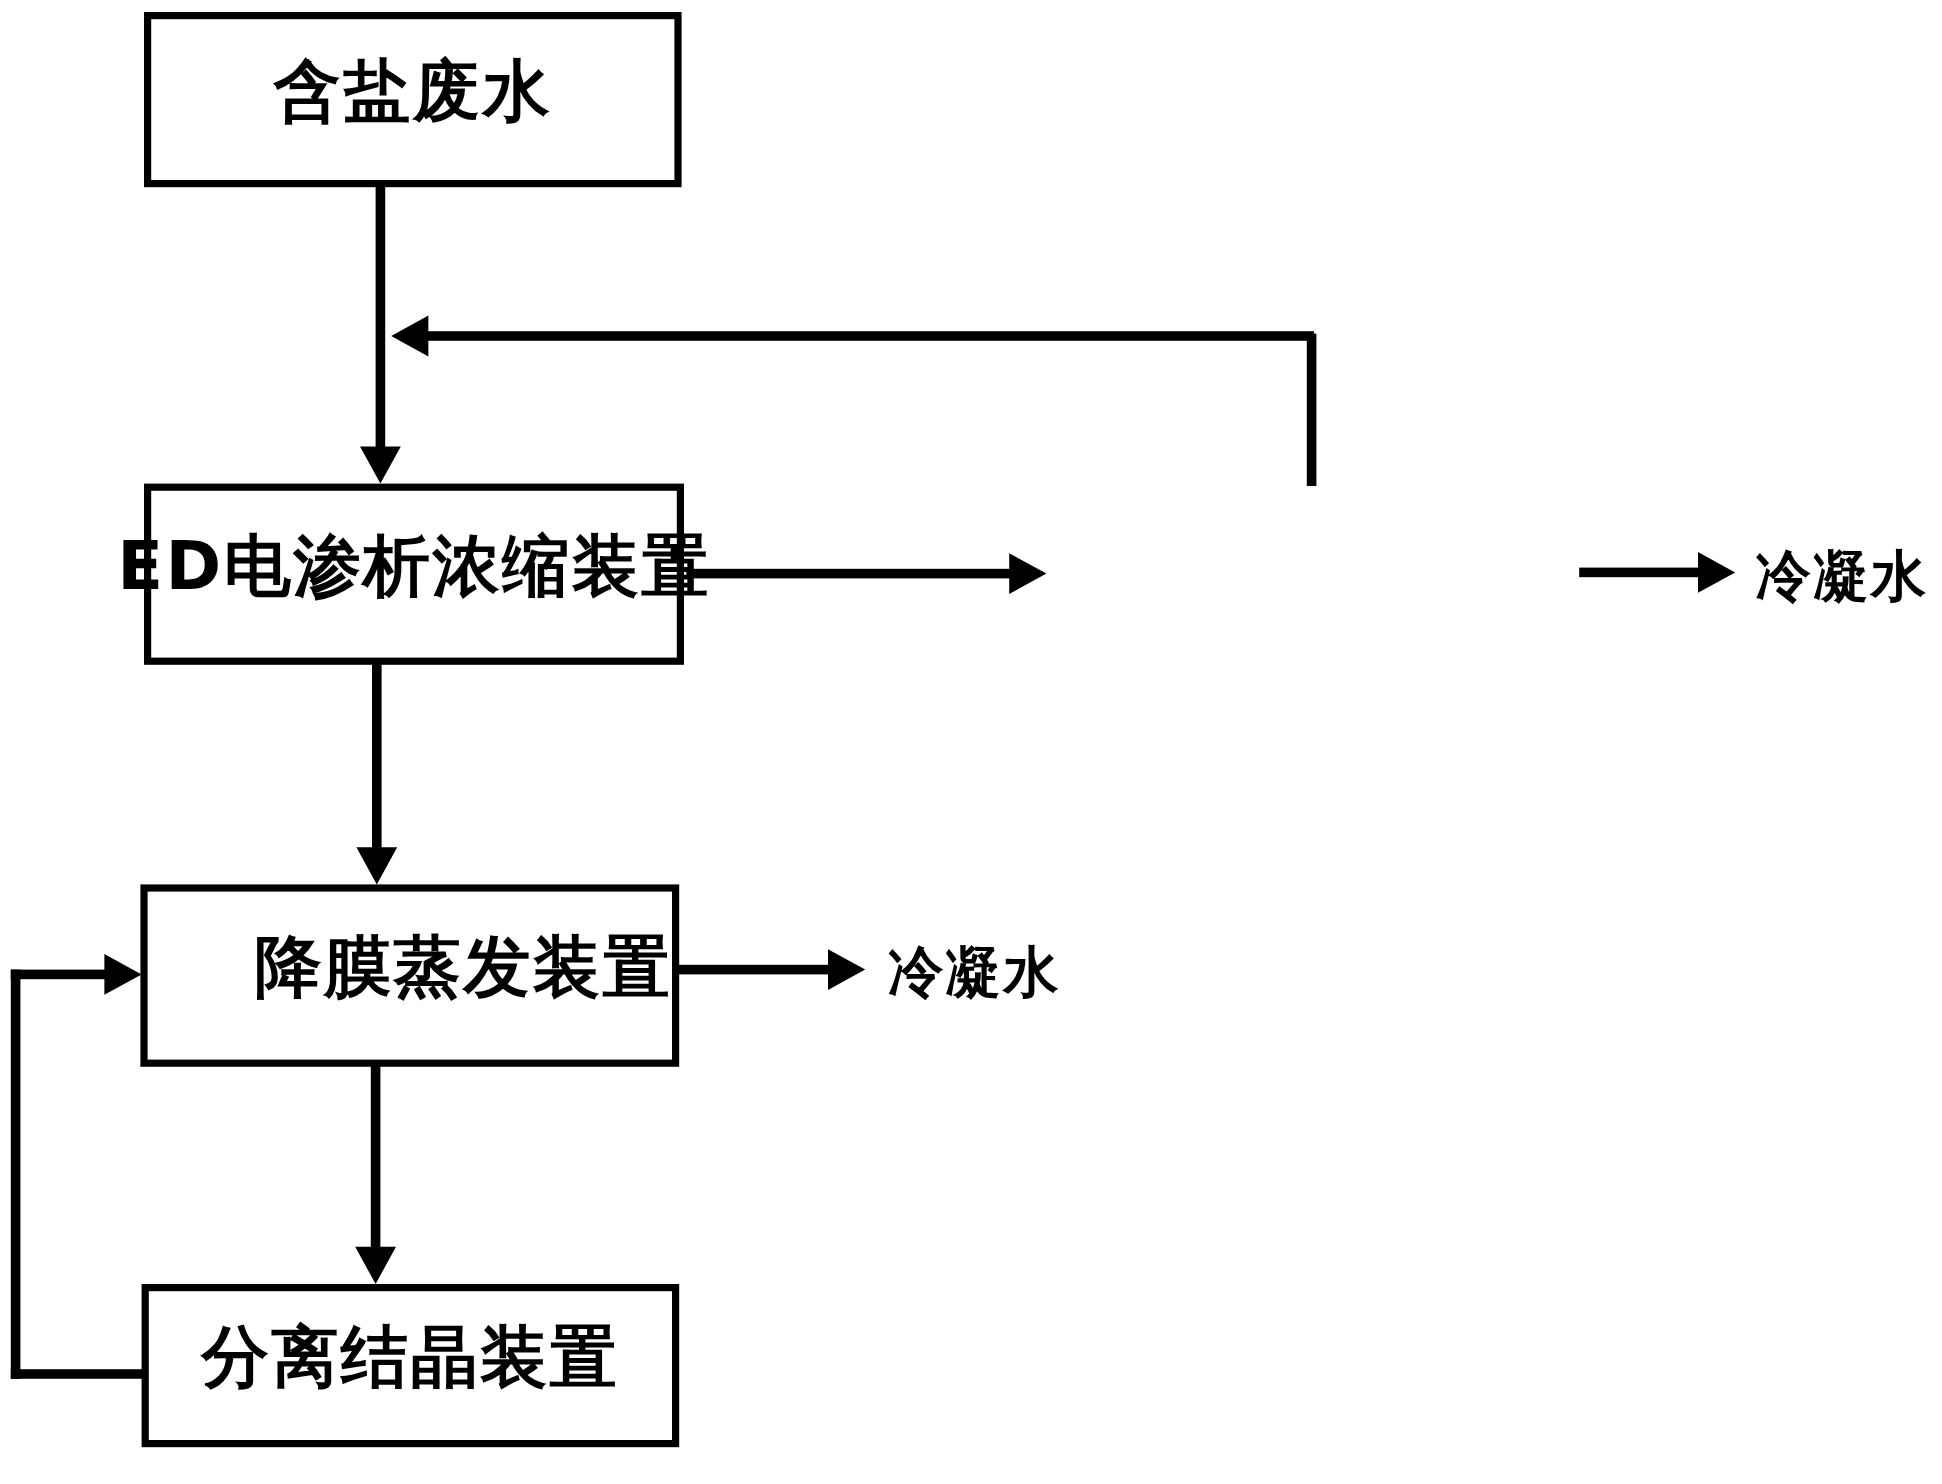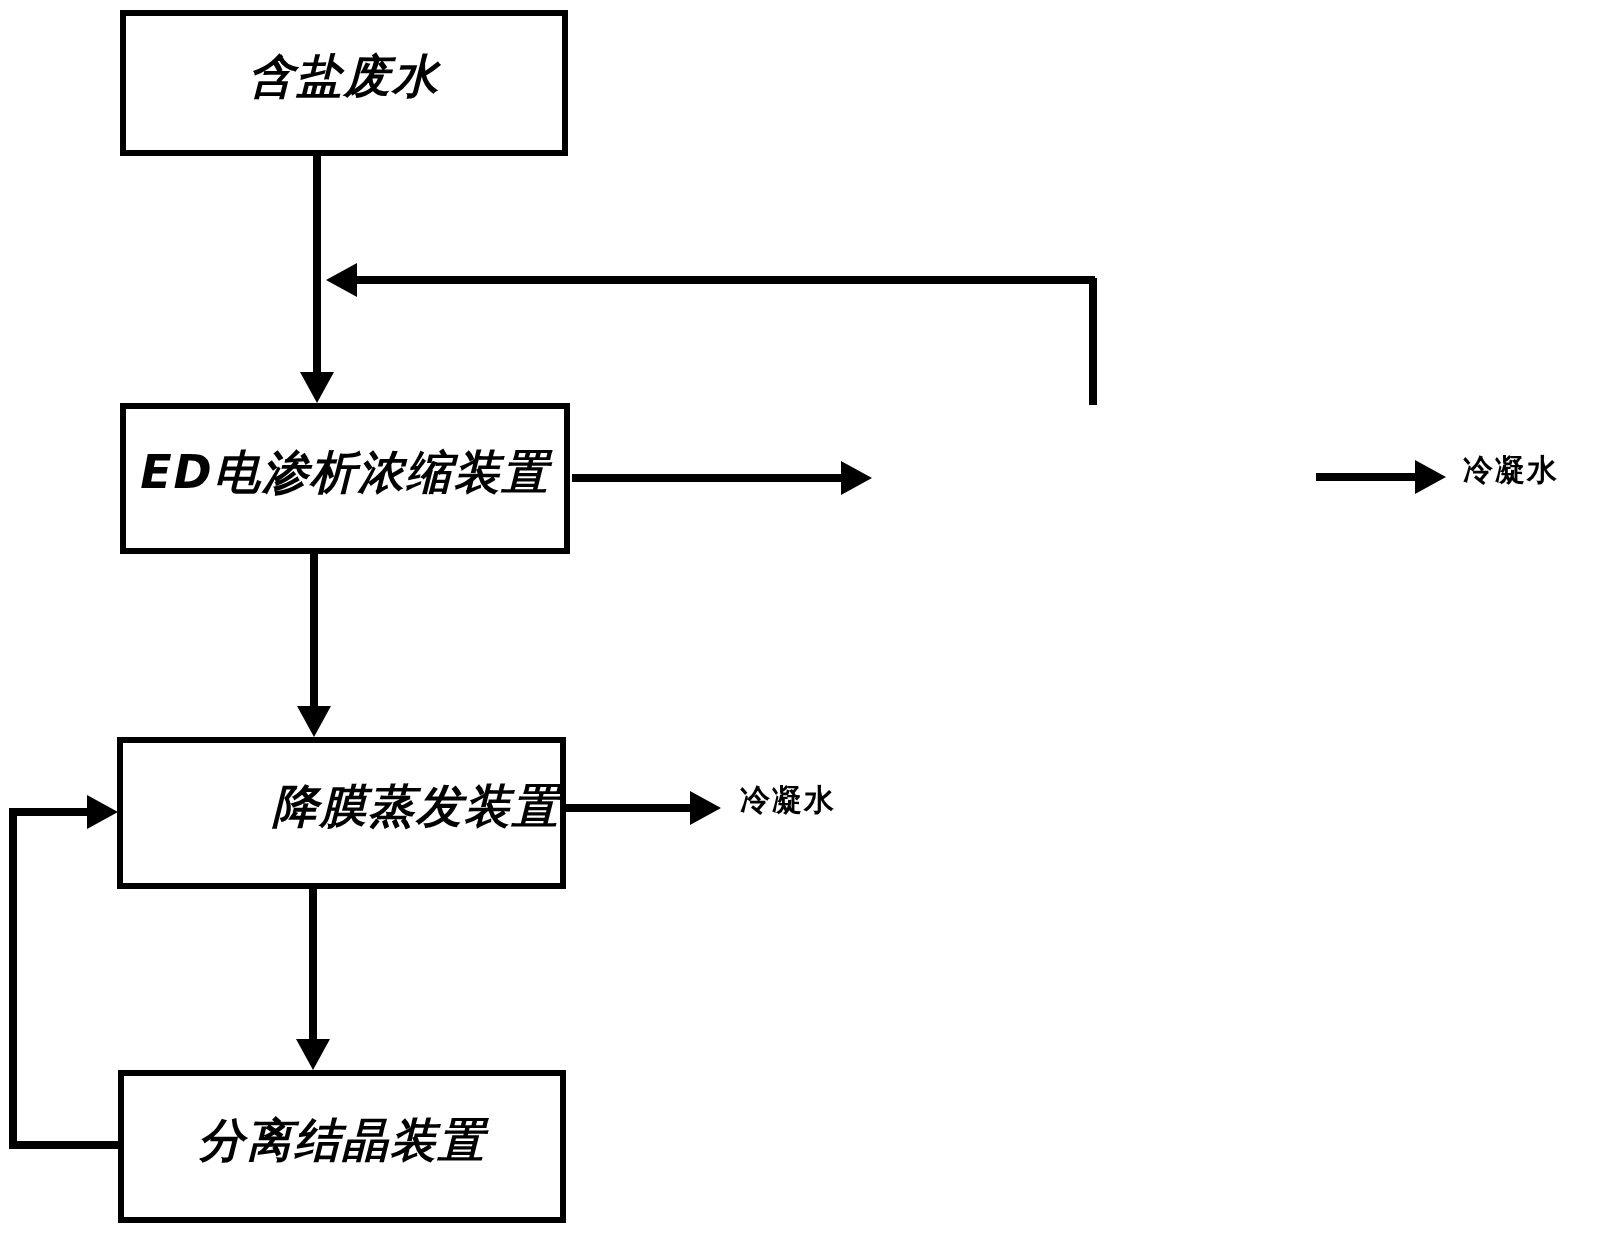--- a/index.html
+++ b/index.html
@@ -19,26 +19,25 @@
   .node {
     position: absolute;
     box-sizing: border-box;
     border: 6px solid #000;
     background: #fff;
     display: flex;
     align-items: center;
     justify-content: center;
   }
   .node .lbl {
-    font-size: 46px;
+    font-size: 56px;
     font-weight: 700;
     letter-spacing: 2px;
     white-space: nowrap;
     transform: translateY(-6px);
-    font-style: italic;
   }
   .line {
     position: absolute;
     background: #000;
   }
   .ah {
     position: absolute;
     width: 0;
     height: 0;
   }
@@ -52,32 +51,32 @@
     border-bottom: 17px solid transparent;
     border-left: 31px solid #000;
   }
   .ah.left {
     border-top: 17px solid transparent;
     border-bottom: 17px solid transparent;
     border-right: 31px solid #000;
   }
   .out-label {
     position: absolute;
-    font-size: 30px;
+    font-size: 46px;
     font-weight: 700;
     letter-spacing: 2px;
     white-space: nowrap;
   }
 
   
   #node-wastewater   { left: 120px; top: 10px;   width: 448px; height: 146px; }
   #node-ed           { left: 120px; top: 403px;  width: 450px; height: 151px; }
   #node-ro           { left: 870px; top: 403px;  width: 448px; height: 151px; }
   #node-evaporator   { left: 117px; top: 737px;  width: 449px; height: 152px; justify-content: flex-end; }
-  #node-crystallizer { left: 118px; top: 1070px; width: 448px; height: 153px; }
+  #node-crystallizer { left: 118px; top: 1070px; width: 448px; height: 136px; }
 
   
   
   #e1-line { left: 313px; top: 154px; width: 8px; height: 222px; }
   #e1-head { left: 300px; top: 372px; }
   
   #e2-vert { left: 1089px; top: 278px; width: 8px; height: 127px; }
   #e2-horz { left: 352px;  top: 276px; width: 743px; height: 8px; }
   #e2-head { left: 326px;  top: 263px; }
   

